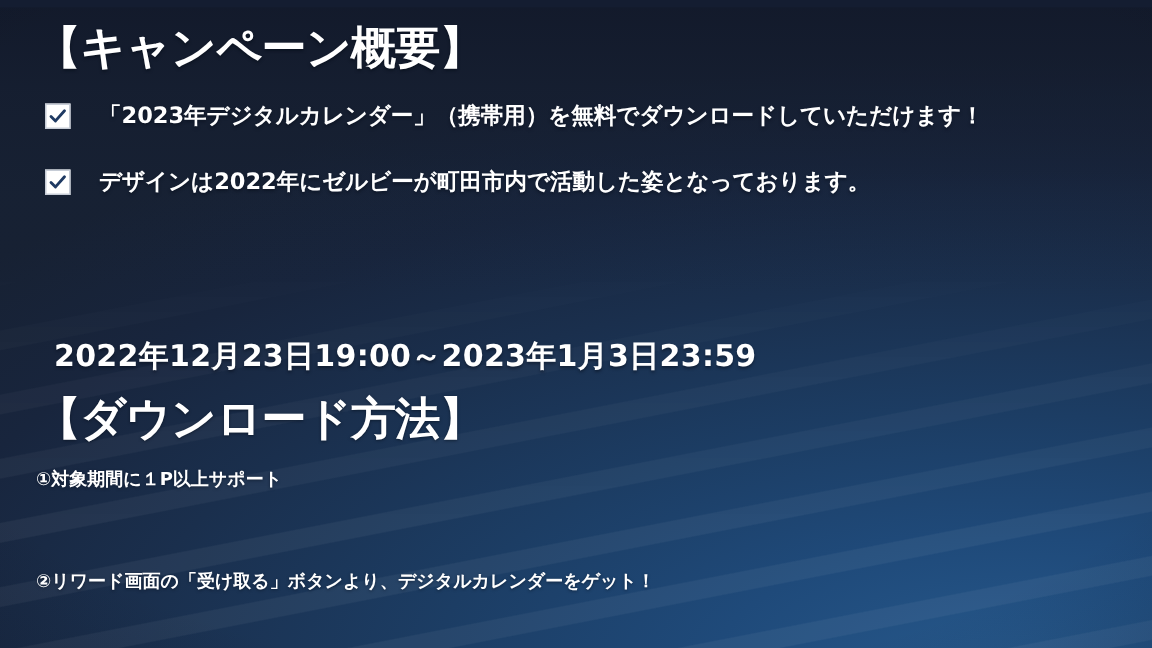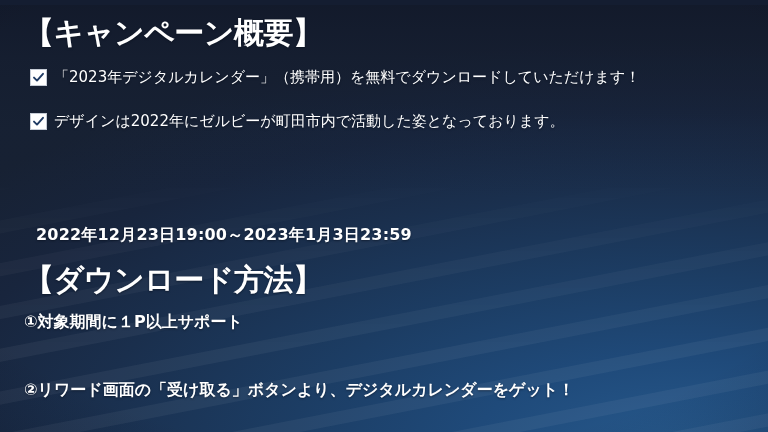--- a/index.html
+++ b/index.html
@@ -89,41 +89,42 @@
     border: 1px solid #c6ccd6;
     box-sizing: border-box;
     display: flex;
     align-items: center;
     justify-content: center;
     margin-right: 7px;
   }
   .checkbox svg { display: block; }
 
   .bullet-text {
-    font-weight: 400;
+    font-weight: 700;
     font-size: 15px;
     line-height: 1.15;
     color: #ffffff;
     text-shadow: 0 1px 2px rgba(6,12,24,0.5);
     white-space: nowrap;
+    margin-left: 12px;
   }
 
   .date-line {
     font-weight: 700;
-    font-size: 16px;
+    font-size: 20px;
     line-height: 1.1;
     letter-spacing: 0.2px;
     color: #ffffff;
     text-shadow: 0 1px 2px rgba(6,12,24,0.5);
     white-space: nowrap;
   }
 
   .step-main {
     font-weight: 700;
-    font-size: 16px;
+    font-size: 12px;
     line-height: 1.15;
     color: #ffffff;
     text-shadow: 0 1px 2px rgba(6,12,24,0.5);
     white-space: nowrap;
   }
   .step-note {
     font-weight: 700;
     font-size: 13px;
     line-height: 1.15;
     color: #ffffff;

